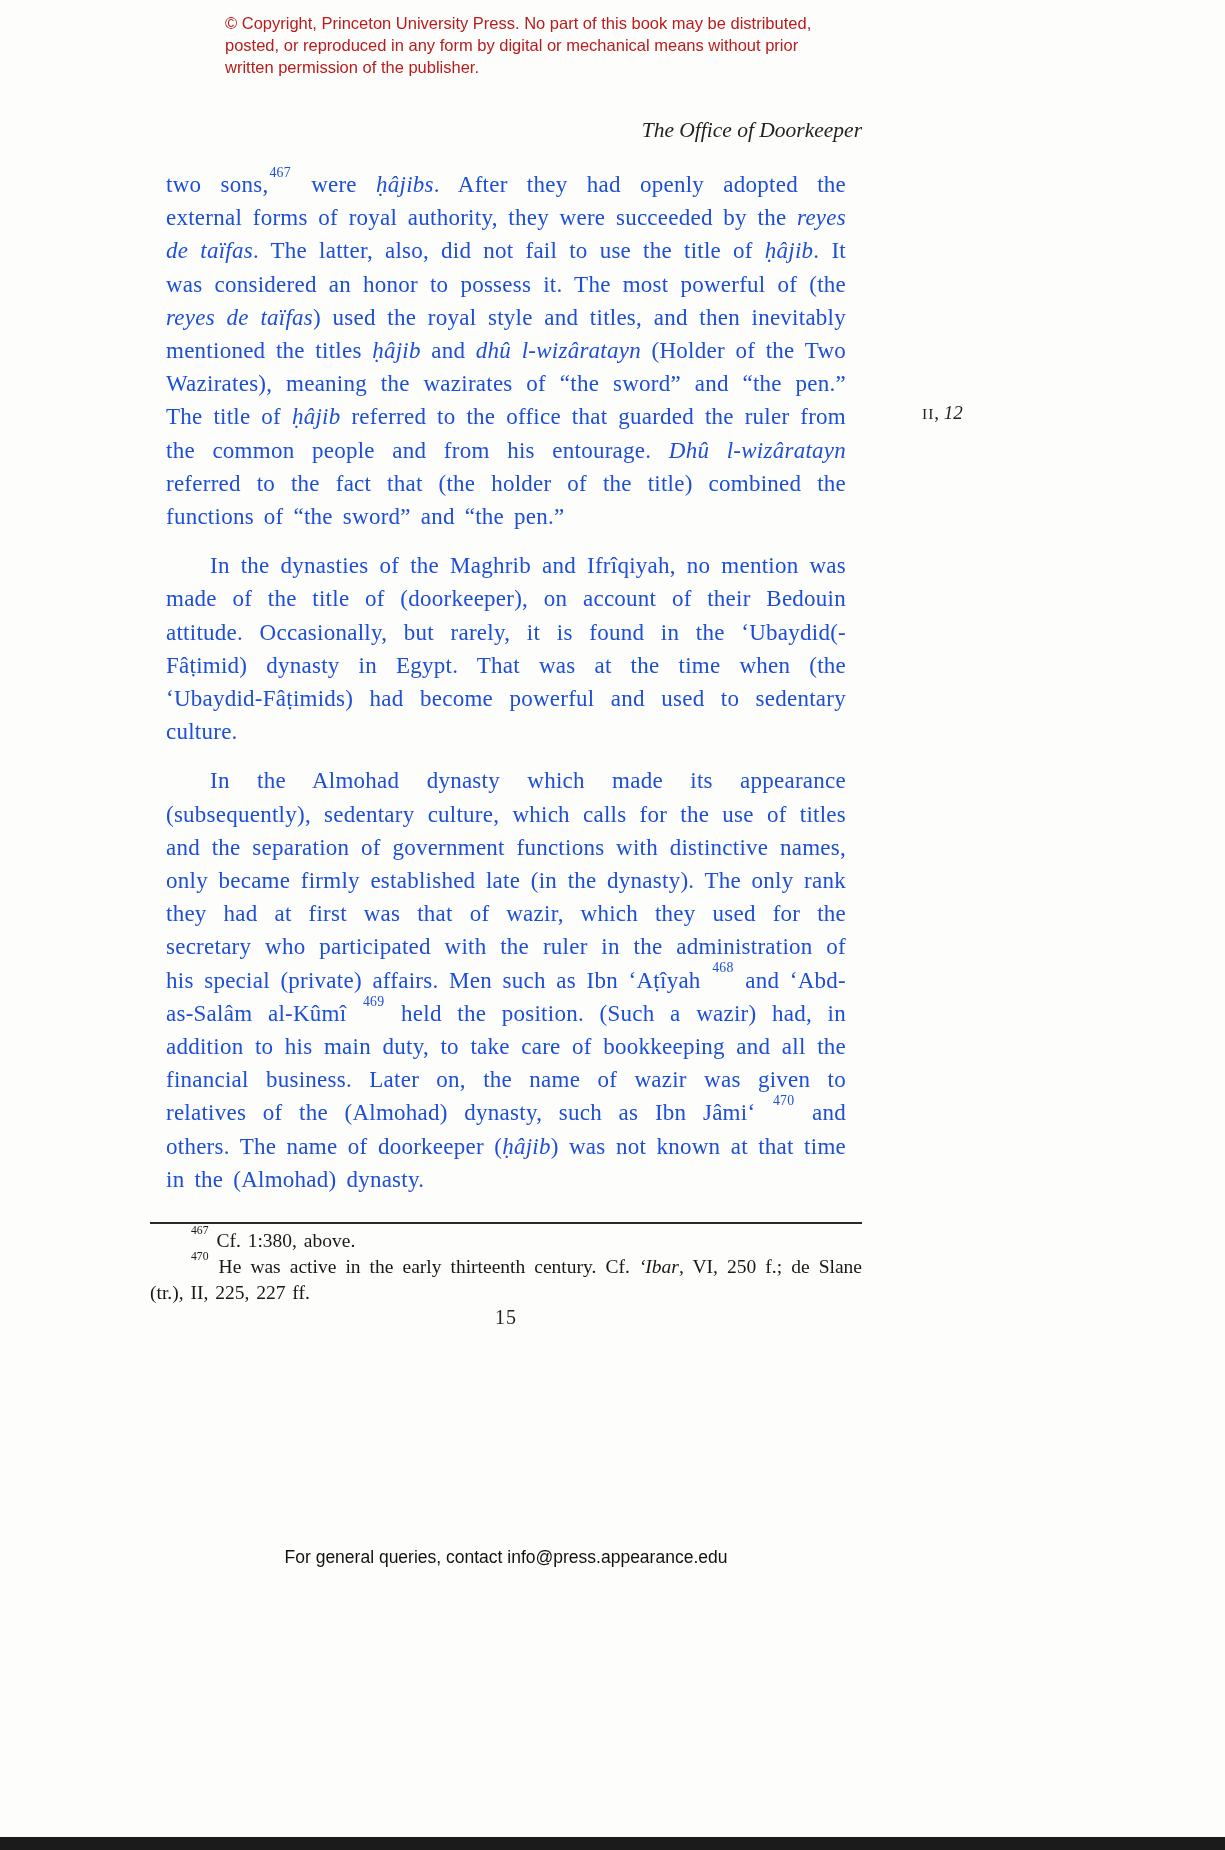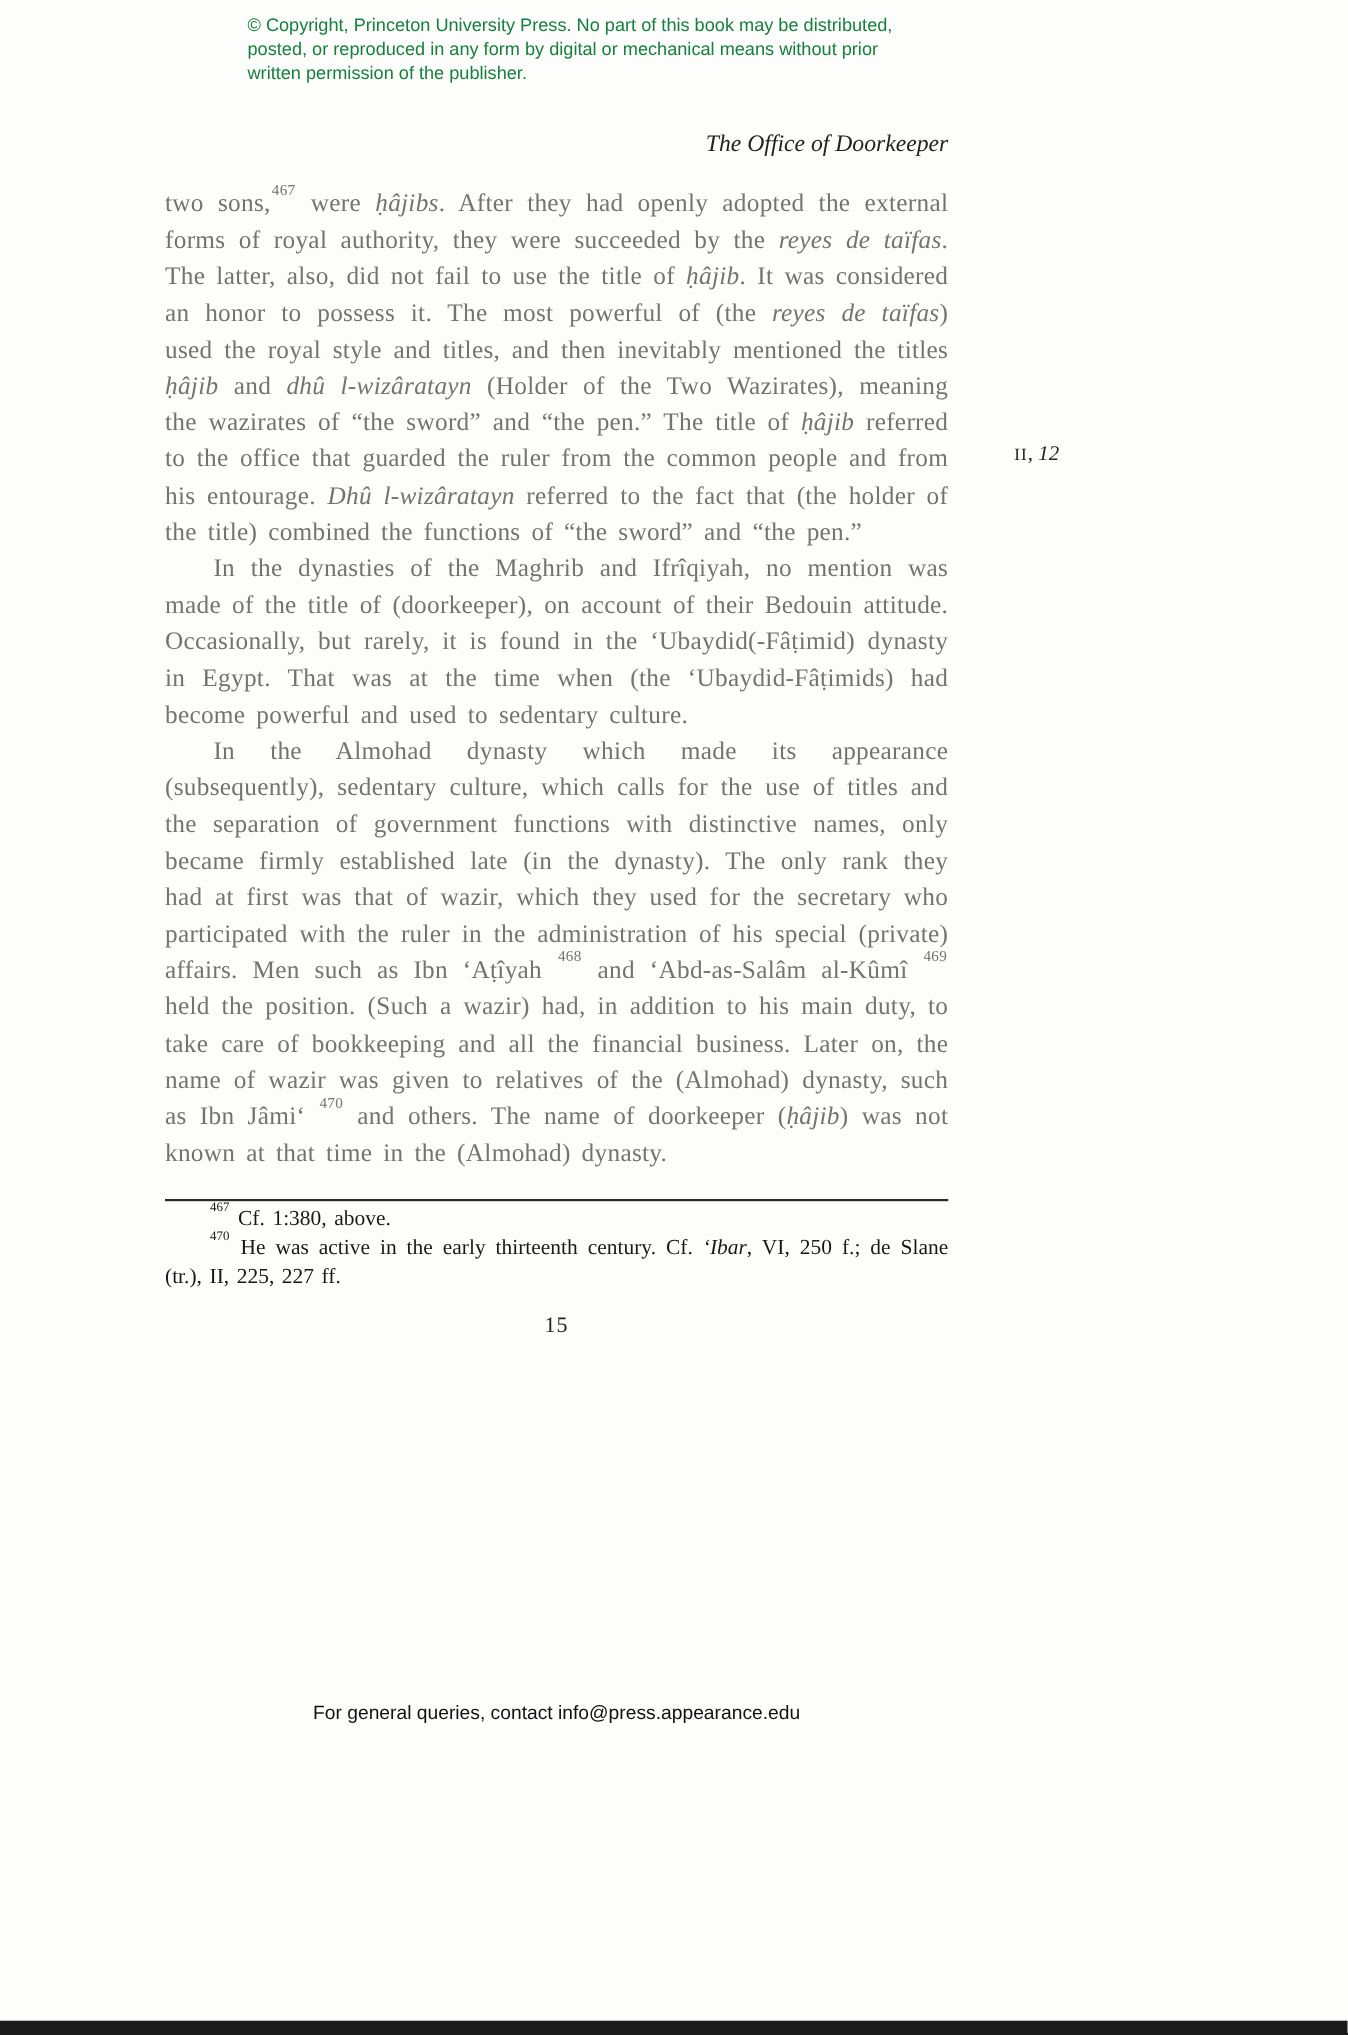--- a/index.html
+++ b/index.html
@@ -15,46 +15,46 @@
   .page { position: absolute; inset: 0; }
 
   .copyright {
     position: absolute;
     left: 225px;
     top: 12px;
     width: 600px;
     font-family: "Liberation Sans", "DejaVu Sans", sans-serif;
     font-size: 16.5px;
     line-height: 1.34;
-    color: #15803d;
+    color: #b91c1c;
   }
 
   .content {
     position: absolute;
     left: 150px;
     top: 118px;
     width: 712px;
   }
 
   .running-head {
     text-align: right;
     font-style: italic;
     font-size: 21.5px;
     color: #222;
     margin: 0 0 25px 0;
   }
 
   .para {
-    margin: 0;
+    margin: 16px;
     font-size: 23px;
     line-height: 33.2px;
     text-align: justify;
     word-spacing: 4px;
     letter-spacing: 0.25px;
-    color: #737373;
+    color: #1d4ed8;
   }
   .para.indent { text-indent: 44px; }
 
   em { font-style: italic; }
 
   sup.fnref {
     font-size: 0.6em;
     line-height: 0;
     position: relative;
     top: -0.48em;
@@ -75,21 +75,20 @@
     text-align: justify;
     word-spacing: 2px;
     color: #181818;
   }
   .footnote { margin: 0; text-indent: 40px; }
 
   .page-number {
     text-align: center;
     font-size: 20px;
     letter-spacing: 1px;
-    margin-top: 20px;
     color: #222;
   }
 
   .margin-note {
     position: absolute;
     left: 886px;
     top: 402px;
     font-size: 19px;
     white-space: nowrap;
     color: #222;

